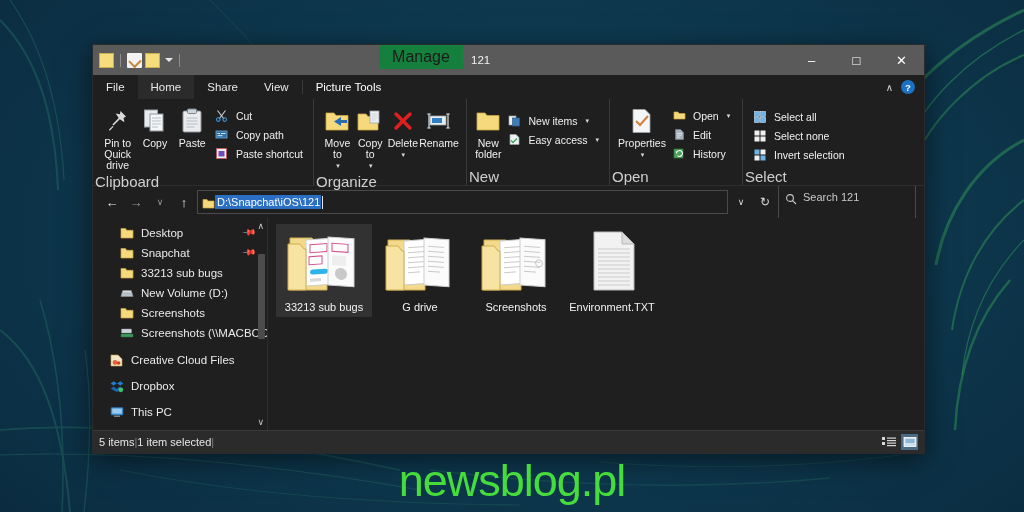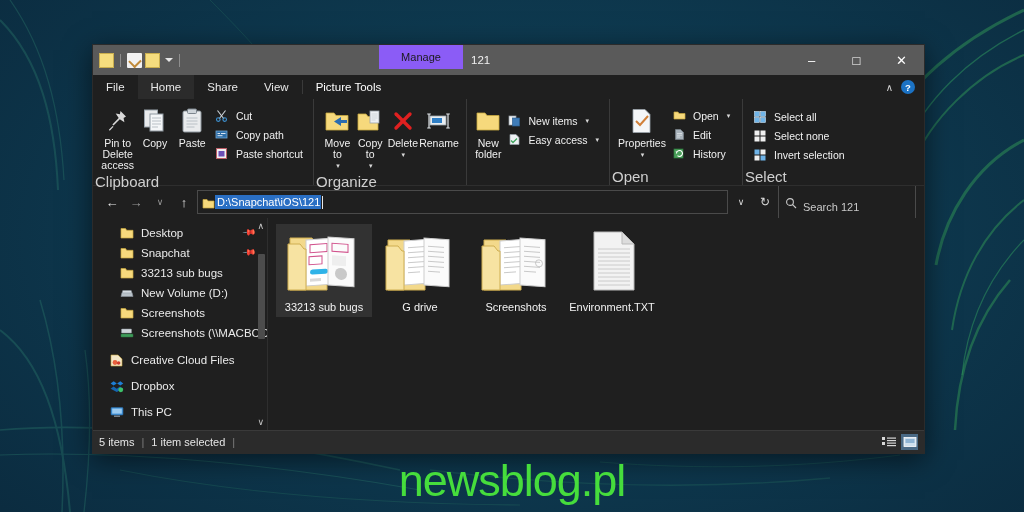--- a/index.html
+++ b/index.html
@@ -29,21 +29,21 @@
   .qat{display:flex;align-items:center;gap:3px;padding-left:6px;height:100%;}
   .qat .qicon{width:15px;height:15px;display:inline-block;position:relative;}
   .folder-mini{background:#f5dd7e;border-radius:1px;box-shadow:inset 0 0 0 1px #c9ae4e;}
   .qsep{width:1px;height:13px;background:#8e8e8e;margin:0 3px;}
   .prop-mini{background:#f2f2f2;border-radius:1px;}
   .prop-mini:after{content:"";position:absolute;left:3px;top:4px;width:8px;height:7px;
      border-left:2px solid #c08a3a;border-bottom:2px solid #c08a3a;transform:rotate(-45deg);}
   .qcaret{width:0;height:0;border-left:4px solid transparent;border-right:4px solid transparent;border-top:4px solid #e7e7e7;margin-left:2px;}
   .ctxtab{
     position:absolute;left:286px;top:0;height:24px;width:84px;
-    background:#8b5cf6;color:#1b1b1b;font-size:11px;
+    background:#15803d;color:#1b1b1b;font-size:16px;
     display:flex;align-items:center;justify-content:center;
   }
   .wintitle{position:absolute;left:378px;top:0;height:30px;display:flex;align-items:center;font-size:11.5px;color:#f0f0f0;}
   .wbtns{margin-left:auto;display:flex;height:30px;}
   .wbtn{width:45px;height:30px;display:flex;align-items:center;justify-content:center;color:#ffffff;font-size:13px;}
   
   .tabrow{height:24px;background:#1f1f1f;display:flex;align-items:stretch;position:relative;flex:0 0 auto;font-size:11.5px;}
   .tab{padding:0 13px;display:flex;align-items:center;color:#e8e8e8;}
   .tab.active{background:#2b2b2b;}
   .tab.ctx{color:#ffffff;}
@@ -67,39 +67,39 @@
   .caret{font-size:7px;color:#d8d8d8;margin-left:1px;}
   
   .addrbar{height:32px;background:#1f1f1f;display:flex;align-items:center;gap:2px;padding:0 8px;flex:0 0 auto;}
   .navbtn{width:22px;height:22px;display:flex;align-items:center;justify-content:center;color:#e4e4e4;font-size:13px;}
   .navbtn.dim{color:#9a9a9a;}
   .pathbox{flex:1;height:22px;background:#1f1f1f;border:1px solid #4a4a4a;display:flex;align-items:center;padding:0 4px;min-width:0;}
   .pathico{width:13px;height:13px;}
   .pathsel{background:#2a6fc4;color:#ffffff;font-size:11px;padding:1px 1px 1px 2px;}
   .caretI{width:1px;height:13px;background:#e8e8e8;margin-left:1px;}
   .ddbtn{width:22px;height:22px;display:flex;align-items:center;justify-content:center;color:#dcdcdc;font-size:9px;}
-  .searchbox{width:124px;height:22px;border:1px solid #4a4a4a;display:flex;align-items:flex-end;gap:6px;padding:16px 6px;}
+  .searchbox{width:124px;height:22px;border:1px solid #4a4a4a;display:flex;align-items:flex-start;gap:6px;padding:16px 6px;}
   .searchbox span.lbl{font-size:11px;color:#c9c9c9;}
   
   .content{flex:1;display:flex;min-height:0;}
   .navpane{width:174px;background:#1f1f1f;position:relative;overflow:hidden;padding-top:5px;flex:0 0 174px;}
   .navitem{height:20px;display:flex;align-items:center;gap:7px;padding-left:16px;font-size:11.5px;color:#eaeaea;white-space:nowrap;}
   .navitem.l2{padding-left:26px;}
   .navitem .nico{width:15px;height:13px;flex:0 0 15px;display:flex;align-items:center;justify-content:center;}
   .pin{margin-left:auto;margin-right:12px;color:#c9c9c9;font-size:9px;transform:rotate(40deg);}
   .navscroll{position:absolute;right:2px;top:36px;width:7px;height:85px;background:#4c4c4c;border-radius:1px;}
   .navchev{position:absolute;right:3px;font-size:9px;color:#c7c7c7;}
   .filepane{flex:1;background:#1f1f1f;border-left:1px solid #2e2e2e;position:relative;padding:6px 0 0 8px;}
   .grid{display:flex;flex-wrap:wrap;gap:0;}
   .fileitem{width:92px;padding:4px 2px 3px;display:flex;flex-direction:column;align-items:center;gap:3px;}
   .fileitem.sel{background:#323232;}
   .fileitem .label{font-size:11px;color:#f2f2f2;text-align:center;line-height:13px;max-width:88px;}
   
   .statusbar{height:22px;background:#2b2b2b;border-top:1px solid #3a3a3a;display:flex;align-items:center;
-     padding:0 6px;font-size:11px;color:#e6e6e6;gap:7px;flex:0 0 auto;}
+     padding:0 6px;font-size:11px;color:#e6e6e6;flex:0 0 auto;}
   .sdiv{color:#7d7d7d;}
   .viewbtns{margin-left:auto;display:flex;gap:4px;align-items:center;}
   .vbtn{width:17px;height:16px;display:flex;align-items:center;justify-content:center;}
   .vbtn.active{background:#4a6a86;}
   
   #watermark{position:absolute;left:0;right:0;top:455px;text-align:center;
      font-size:45px;color:#46dd3c;letter-spacing:-1px;font-family:"Liberation Sans",sans-serif;}
 </style>
 </head>
 <body>
@@ -174,21 +174,21 @@
       <div class="rbody">
         <div class="bigbtn">
           <span class="ico">
             <svg width="22" height="24" viewBox="0 0 22 24">
                 <g fill="#d9d9d9">
               <path d="M13.5 2 L19 7.5 L16.6 9 L17.4 13.2 L12.8 10.2 L6.5 16.5 L5.4 15.4 L11.7 9.1 L8.7 4.5 L12.9 5.3 Z"></path>
               <rect x="3.6" y="16.6" width="1.2" height="5.4" transform="rotate(45 4.2 19.3)"></rect>
             </g>
               </svg>
           </span>
-          <span>Pin to Delete access</span>
+          <span>Pin to Quick drive</span>
         </div>
         <div class="bigbtn">
           <span class="ico">
             <svg width="24" height="26" viewBox="0 0 24 26">
               <rect x="1.5" y="2" width="13" height="17" fill="#e8eaec" stroke="#9aa3ab"></rect>
               <rect x="7" y="6" width="13" height="17" fill="#f4f6f8" stroke="#8e979f"></rect>
               <g stroke="#b9c0c6">
                   <path d="M9 10h9M9 13h9M9 16h9M9 19h6"></path>
                 </g>
             </svg>
@@ -328,20 +328,21 @@
               <svg width="13" height="13" viewBox="0 0 13 13">
                 <path d="M2 1.5h6l3 3v7H2z" fill="#eef1f4" stroke="#9aa3ab" stroke-width="0.7"></path>
                 <path d="M3 7.5l2 2 4-4" stroke="#3fa45c" stroke-width="1.3" fill="none"></path>
               </svg>
             </span>
             <span>Easy access</span>
             <span class="caret">▾</span>
           </div>
         </div>
       </div>
+      <div class="rlabel">New</div>
     </div>
 
     <div class="rgroup" style="width:128px">
       <div class="rbody">
         <div class="bigbtn" style="width:48px">
           <span class="ico">
             <svg width="24" height="26" viewBox="0 0 24 26">
               <path d="M3 1.5h12l5 5v18H3z" fill="#f4f6f8" stroke="#9aa3ab" stroke-width="0.8"></path>
               <path d="M6 13l4 4 8-9" stroke="#d1803a" stroke-width="2" fill="none"></path>
             </svg>

